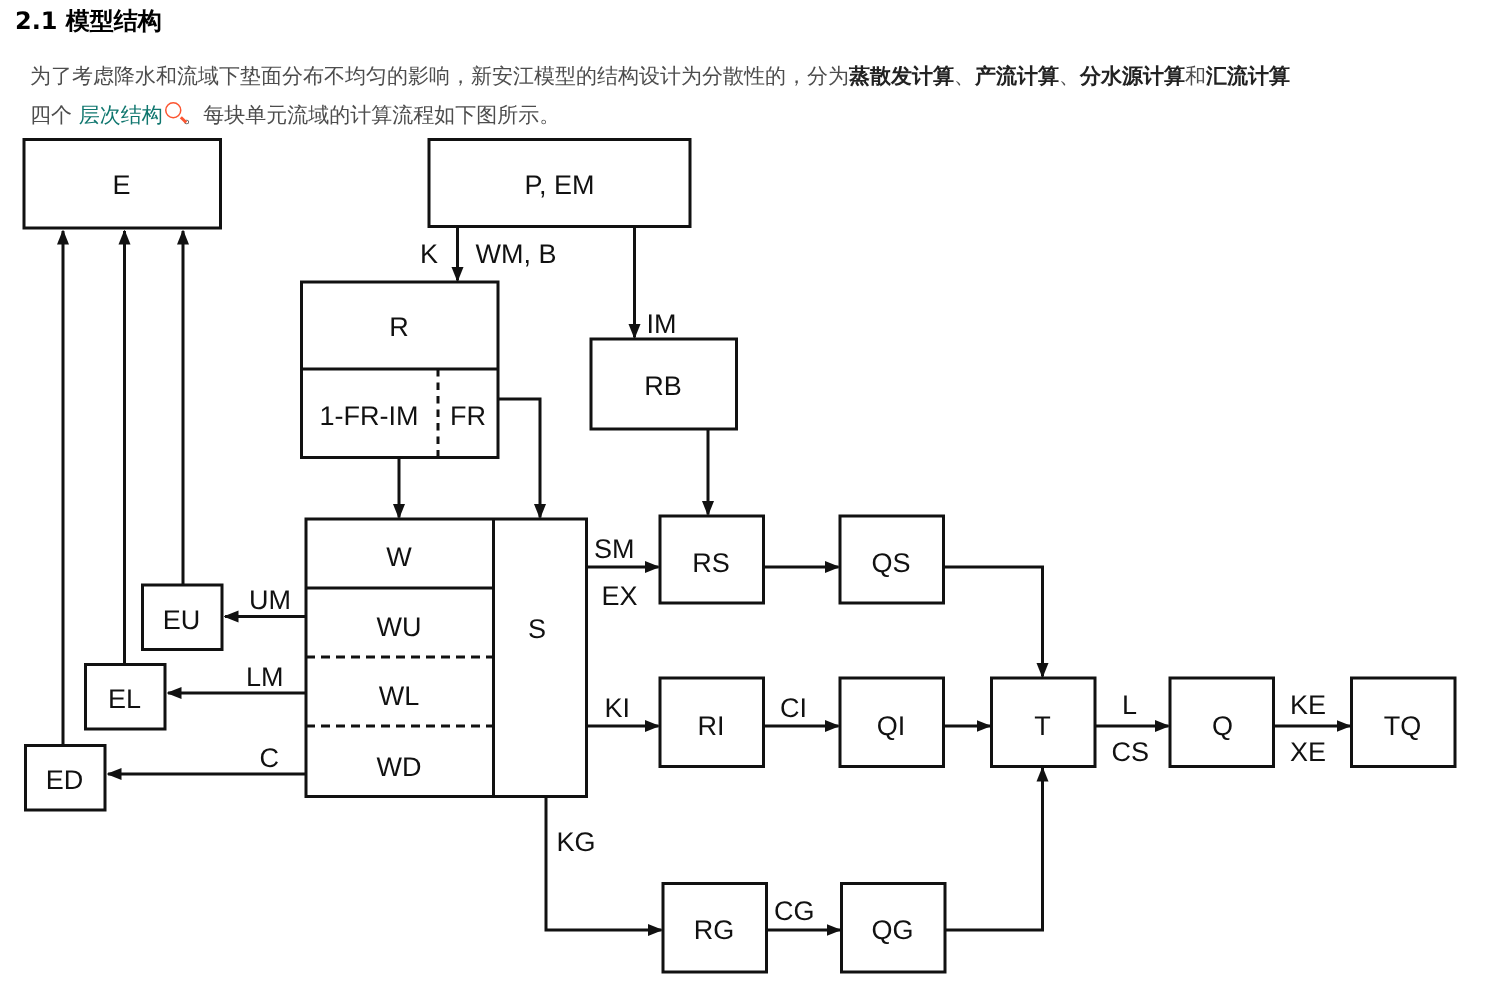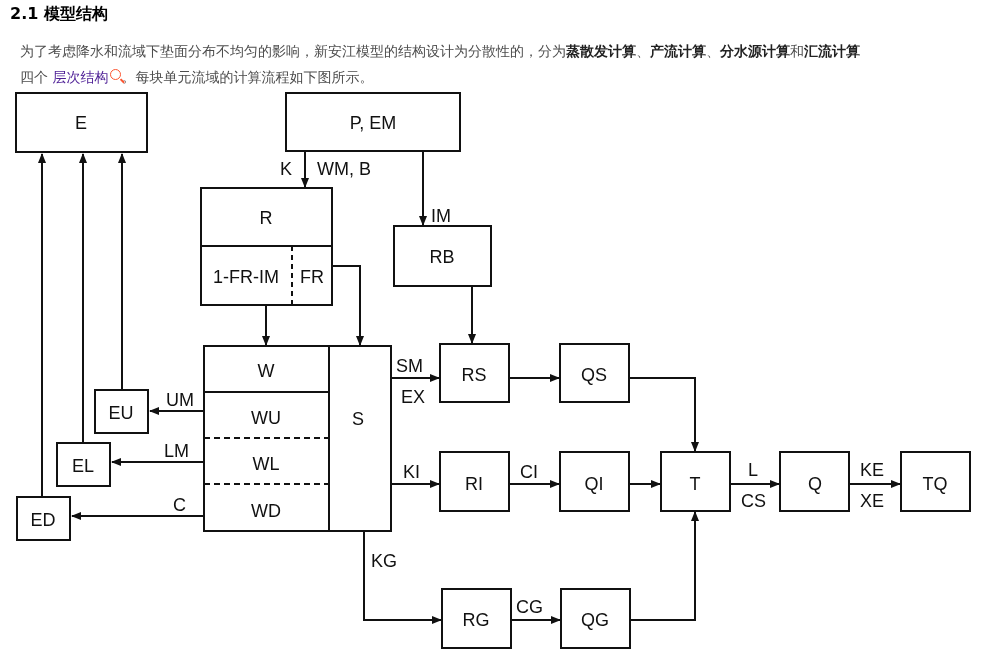--- a/index.html
+++ b/index.html
@@ -1,21 +1,21 @@
 <!DOCTYPE html>
 <html><head>
 <meta charset="utf-8">
 <style>
   html, body { margin:0; padding:0; background:#fff; }
   body { width:996px; height:667px; overflow:hidden; position:relative;
          font-family:"DejaVu Sans", "Liberation Sans", sans-serif; color:#333; }
   .heading { position:absolute; left:10px; top:4px; font-size:16px; font-weight:bold; color:#000000; }
   .para { position:absolute; left:20px; top:38px; width:980px; font-size:14px; line-height:26px; color:#4d4d4d; }
   .para b { color:#222; }
-  .link { color:#4c1d95; cursor:pointer; }
+  .link { color:#0f766e; cursor:pointer; }
   .search-ic { display:inline-block; width:9px; height:9px; border:1.5px solid #fc5531; border-radius:50%;
                position:relative; margin-left:2px; top:-2px; }
   .search-ic::after { content:""; position:absolute; width:5px; height:1.5px; background:#fc5531;
                       right:-5px; bottom:-2px; transform:rotate(45deg); }
   svg { position:absolute; left:0; top:0; }
   svg text { font-family:"Liberation Sans", sans-serif; font-size:18px; fill:#111; }
 </style>
 </head>
 <body>
 

